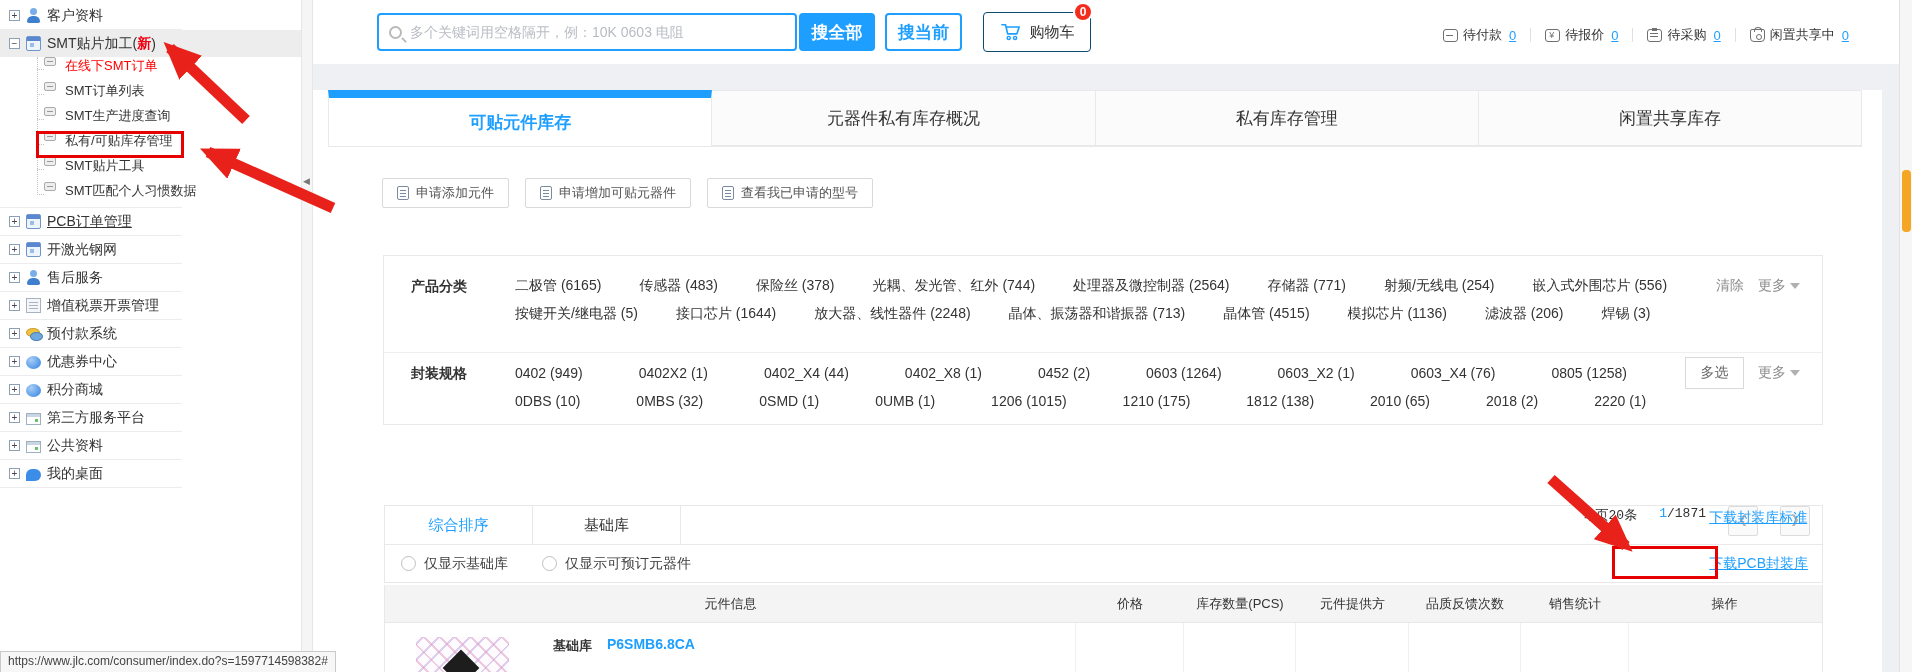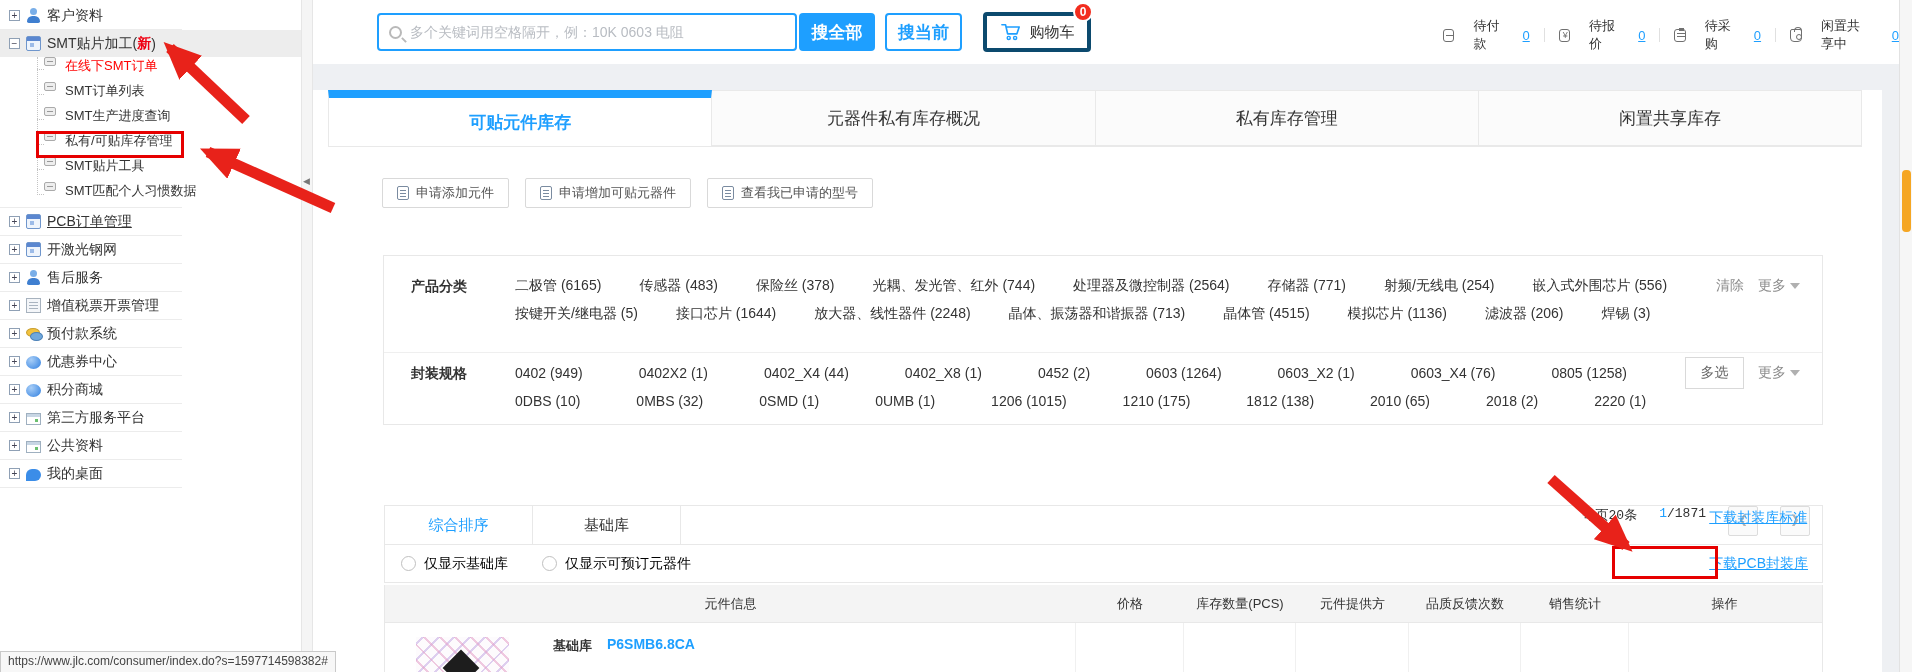--- a/index.html
+++ b/index.html
@@ -44,24 +44,24 @@
 
   
   #topbar { position:absolute; left:313px; top:0; width:1586px; height:64px; background:#fff; }
   #search-box { position:absolute; left:64px; top:13px; width:420px; height:38px; border:2px solid #1e9fff; border-radius:4px; background:#fff; display:flex; align-items:center; padding-left:10px; gap:8px; }
   .mag-icon { width:13px; height:13px; border:2px solid #b9b9b9; border-radius:50%; position:relative; flex:0 0 13px; }
   .mag-icon::after { content:""; position:absolute; left:10px; top:11px; width:6px; border-top:2px solid #b9b9b9; transform:rotate(45deg); }
   #search-input { border:none; outline:none; flex:1; font-size:14px; color:#333; font-family:inherit; }
   #search-input::placeholder { color:#b8bcc2; }
   #btn-search-all { position:absolute; left:486px; top:13px; width:76px; height:38px; background:#1e9fff; color:#fff; font-size:17px; font-weight:bold; border:none; border-radius:4px; cursor:pointer; font-family:inherit; }
   #btn-search-current { position:absolute; left:572px; top:13px; width:77px; height:38px; background:#fff; color:#1e9fff; font-size:17px; font-weight:bold; border:2px solid #1e9fff; border-radius:4px; cursor:pointer; font-family:inherit; }
-  #cart-box { position:absolute; left:670px; top:12px; width:108px; height:40px; border:4px solid #0c4a6e; border-radius:4px; background:#fff; display:flex; align-items:center; justify-content:center; gap:8px; font-size:15px; color:#333; cursor:pointer; }
+  #cart-box { position:absolute; left:670px; top:12px; width:108px; height:40px; border:1px solid #0c4a6e; border-radius:4px; background:#fff; display:flex; align-items:center; justify-content:center; gap:8px; font-size:15px; color:#333; cursor:pointer; }
   #cart-badge { position:absolute; left:760px; top:2px; min-width:20px; height:20px; border-radius:10px; background:#f22d1e; border:2px solid #fff; color:#fff; font-size:12px; line-height:16px; text-align:center; font-weight:bold; }
   #topbar-stats { position:absolute; left:1130px; top:25px; height:20px; display:flex; align-items:center; font-size:13px; color:#333; }
-  .stat { display:flex; align-items:center; gap:19px; cursor:pointer; }
+  .stat { display:flex; align-items:center; gap:5px; cursor:pointer; }
   .stat a { color:#1e9fff; margin-left:2px; }
   .stat-div { width:1px; height:14px; background:#e0e0e0; margin:0 14px; }
   .stat-ic { width:15px; height:13px; border:1px solid #707070; border-radius:3px; position:relative; display:inline-block; }
   .payment-icon::after { content:""; position:absolute; left:2px; top:5px; width:7px; border-top:1px solid #707070; }
   .quote-icon::after { content:"¥"; position:absolute; left:3px; top:0px; font-size:9px; color:#707070; line-height:11px; }
   .purchase-icon::before { content:""; position:absolute; left:4px; top:-2px; width:5px; height:3px; background:#707070; }
   .purchase-icon::after { content:""; position:absolute; left:2px; top:3px; width:8px; height:5px;
       background:repeating-linear-gradient(#707070 0 1px, transparent 1px 3px); }
   .share-icon { border-radius:2px 2px 4px 4px; }
   .share-icon::before { content:""; position:absolute; left:3px; top:-3px; width:6px; height:4px; border:1px solid #707070; border-bottom:none; border-radius:4px 4px 0 0; }
@@ -97,21 +97,21 @@
 
   #sortbar { position:absolute; left:71px; top:415px; width:1439px; height:40px; border:1px solid #e8e8e8; display:flex; align-items:stretch; background:#fff; }
   .sort-tab { width:148px; display:flex; align-items:center; justify-content:center; font-size:15px; color:#333; border-right:1px solid #e8e8e8; cursor:pointer; }
   .sort-tab.active { color:#1e9fff; }
   #sort-spacer { flex:1; }
   #pagination { display:flex; align-items:flex-start; gap:22px; padding-right:12px; font-size:13px; color:#333;font-family:Liberation Mono, monospace; }
   #page-frac b { color:#1e9fff; font-weight:normal; }
   .pg-btn { width:30px; height:30px; border:1px solid #dcdcdc; background:#fafafa; color:#b0b0b0; font-size:16px; line-height:28px; text-align:center; cursor:pointer; border-radius:2px; }
 
   #listbar { position:absolute; left:71px; top:455px; width:1439px; height:38px; border:1px solid #e8e8e8; border-top:none; background:#fff; display:flex; align-items:center; padding:0 14px 0 16px; }
-  .radio-item { display:flex; align-items:center; gap:8px; font-size:14px; color:#000000; margin-right:34px; cursor:pointer; }
+  .radio-item { display:flex; align-items:center; gap:8px; font-size:14px; color:#404040; margin-right:34px; cursor:pointer; }
   .radio-circle { width:15px; height:15px; border:1px solid #c0c0c0; border-radius:50%; background:#fff; }
   #listbar-links { margin-left:auto; display:flex; gap:28px;flex-direction:column; }
   .dl-link { font-size:14px; color:#1e9fff; text-decoration:underline; cursor:pointer; white-space:nowrap; }
 
   #table-head { position:absolute; left:71px; top:495px; width:1439px; height:38px; background:#f4f4f4; border:1px solid #e8e8e8; border-top:none; display:grid; grid-template-columns:691px 108px 112px 113px 112px 108px 191px; align-items:center; }
   .th { text-align:center; font-size:13px; color:#333; }
   #table-row { position:absolute; left:71px; top:533px; width:1439px; height:49px; background:#fff; display:grid; grid-template-columns:691px 108px 112px 113px 112px 108px 191px; border-left:1px solid #e8e8e8; border-right:1px solid #e8e8e8; }
   #table-row > div { border-right:1px solid #f0f0f0; }
   #table-row > div:last-child { border-right:none; }
   #row-cell-info { position:relative; }

